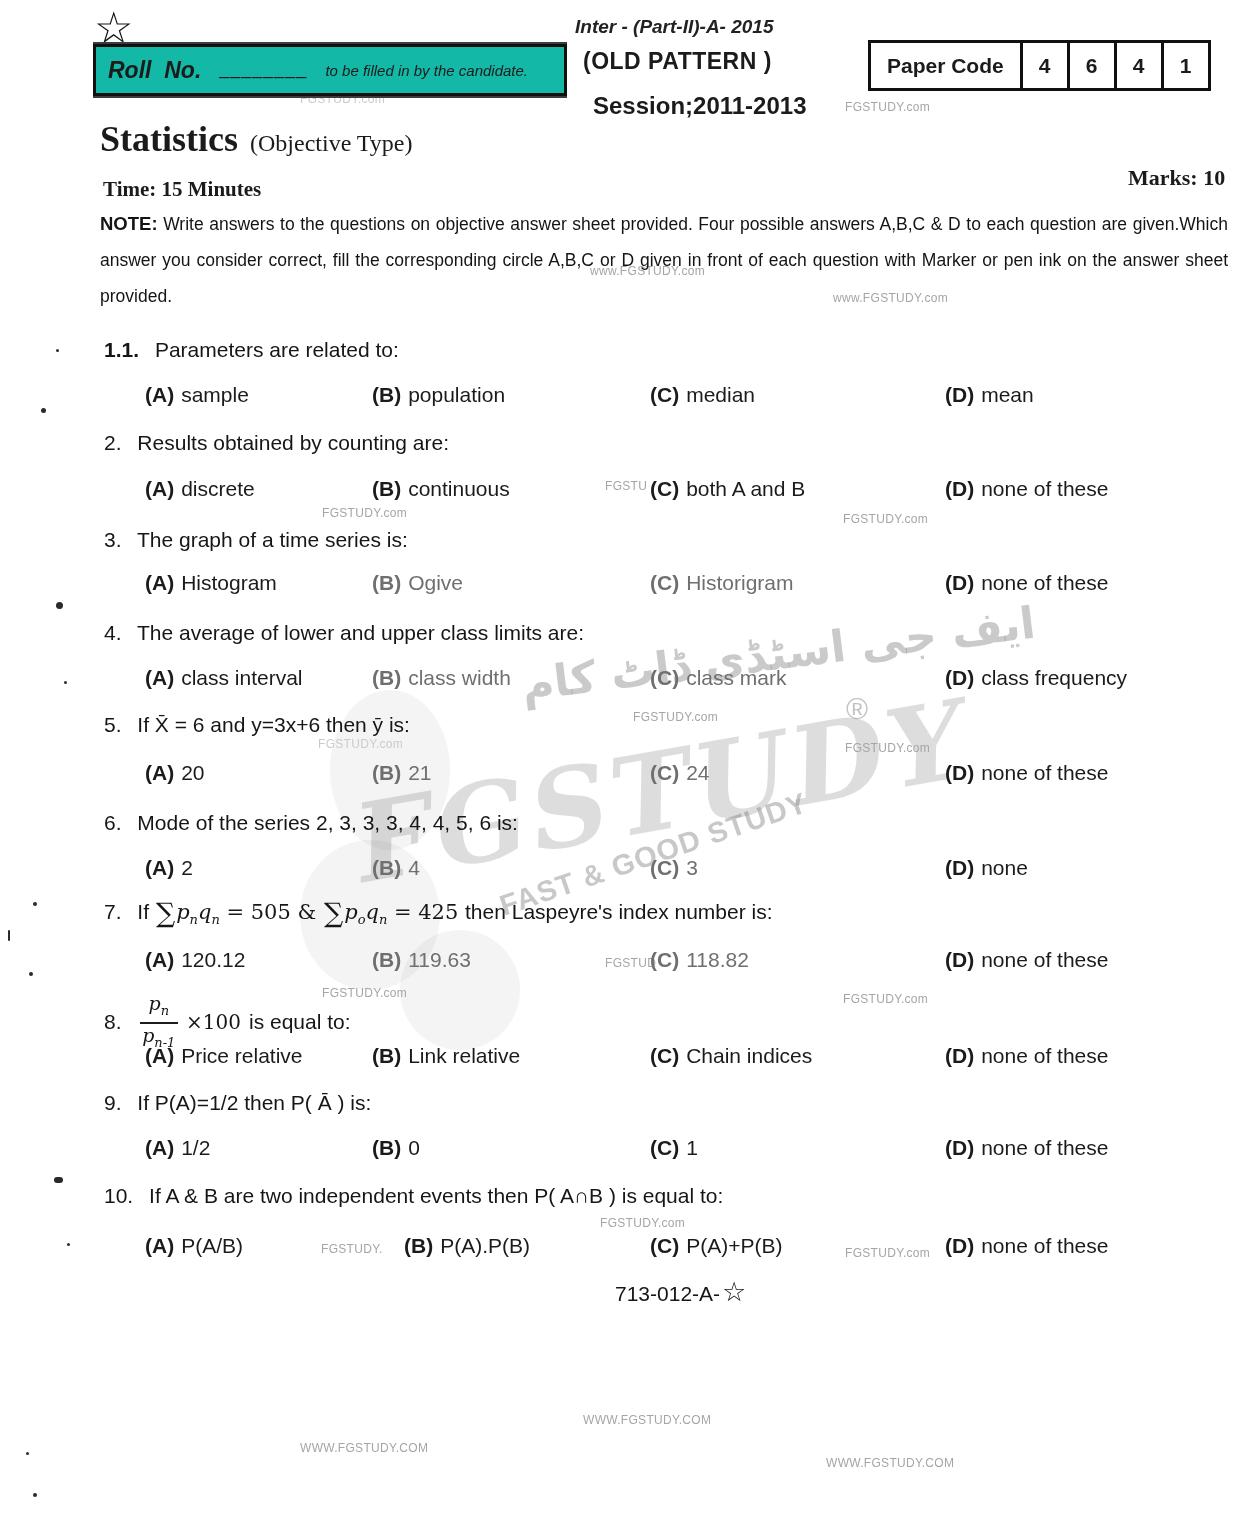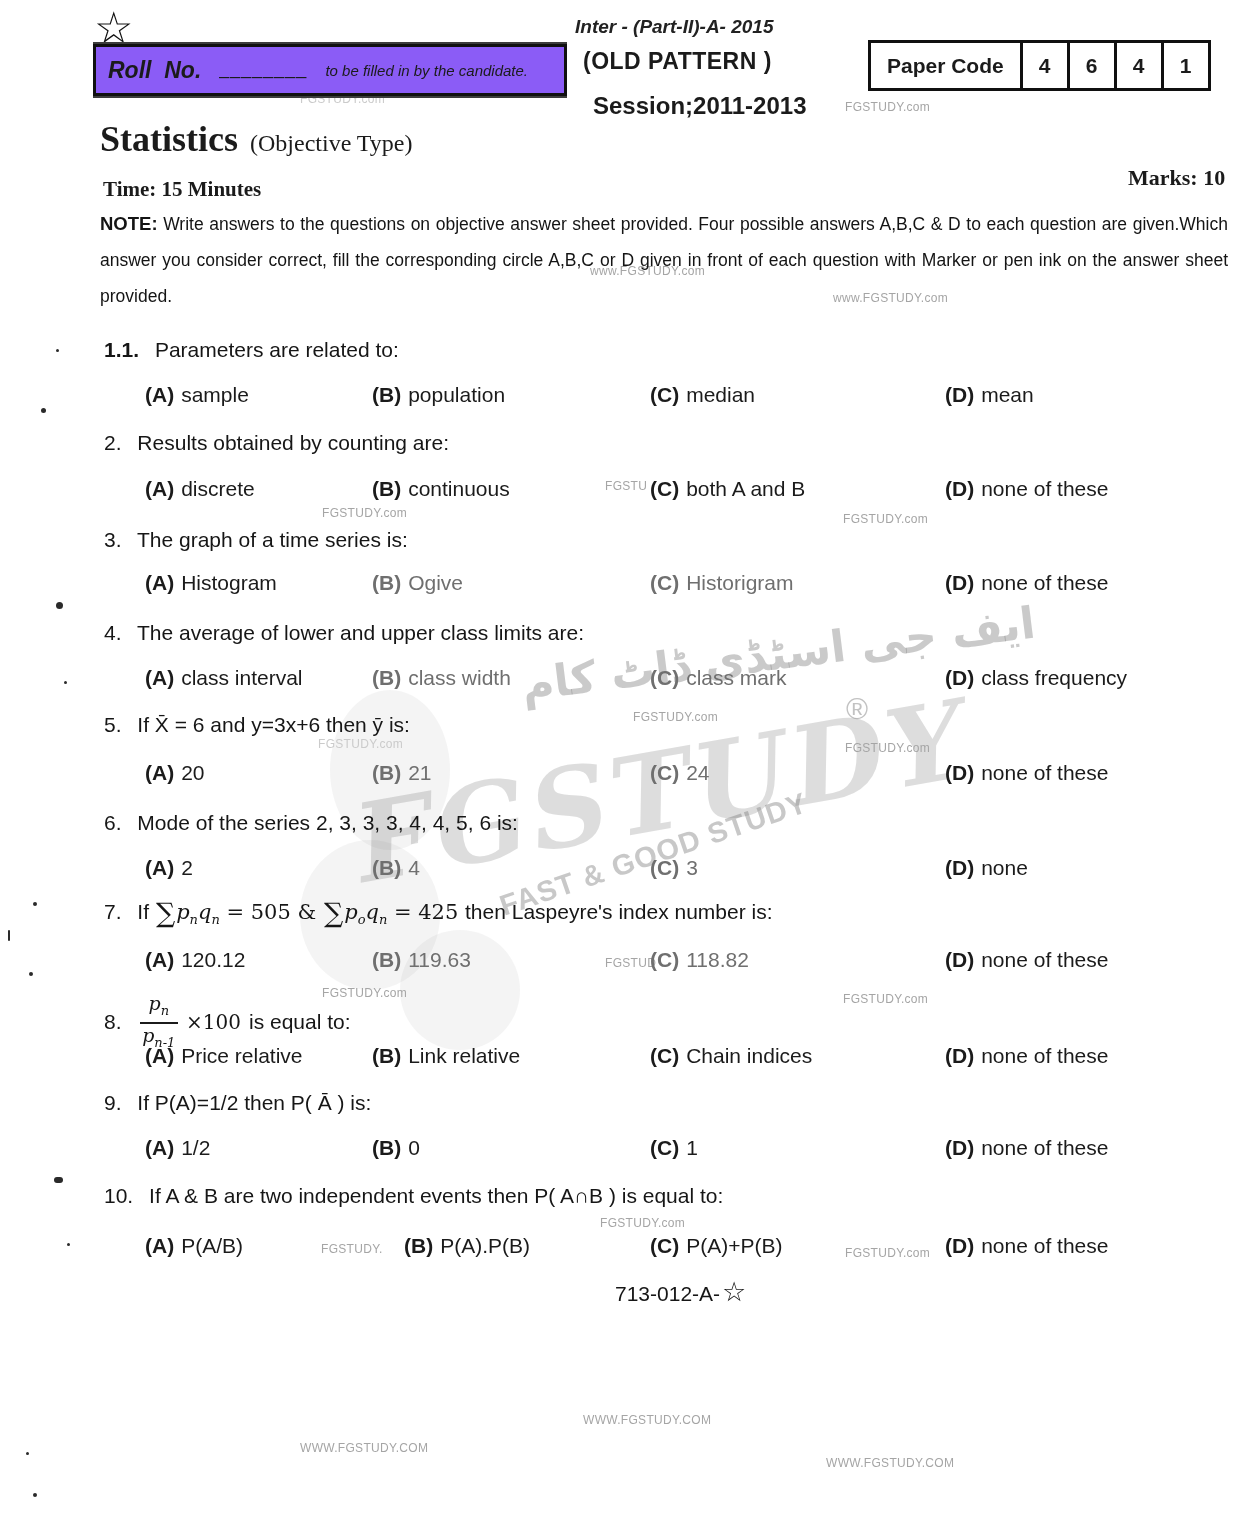--- a/index.html
+++ b/index.html
@@ -7,21 +7,21 @@
     width:1250px;height:1531px;position:relative;background:#ffffff;
     font-family:"Liberation Sans",sans-serif;color:#1b1b1b;overflow:hidden;
   }
   .abs{position:absolute}
   
   .star-top{left:94px;top:6px;font-size:44px;line-height:1;color:#111}
   .exam-ref{left:575px;top:16px;font-size:19px;font-style:italic;font-weight:bold;color:#222}
   .rollbox{
     left:93px;top:44px;width:474px;height:52px;border:3px solid #101010;
     box-shadow:0 -2px 0 #3c3c3c,0 2px 0 #3c3c3c;
-    display:flex;align-items:center;padding:0 6px 0 12px;box-sizing:border-box;background:#8b5cf6;
+    display:flex;align-items:center;padding:0 6px 0 12px;box-sizing:border-box;background:#14b8a6;
   }
   .roll-label{font-size:23px;font-weight:bold;font-style:italic;white-space:pre}
   .roll-line{font-size:18px;letter-spacing:1px;margin:0 18px;transform:translateY(-2px)}
   .roll-note{font-size:15px;font-style:italic;white-space:nowrap}
   .oldpattern{left:583px;top:48px;font-size:23px;font-weight:bold;letter-spacing:.5px}
   .session{left:593px;top:92px;font-size:24px;font-weight:bold}
   .pcwrap{left:868px;top:40px;display:flex;align-items:stretch;height:51px}
   .pc-label{border:3px solid #101010;display:flex;align-items:center;padding:0 16px;
     font-size:21px;font-weight:bold;background:#fff}
   .pc-cell{border:3px solid #101010;margin-left:-3px;width:44px;display:flex;align-items:center;

